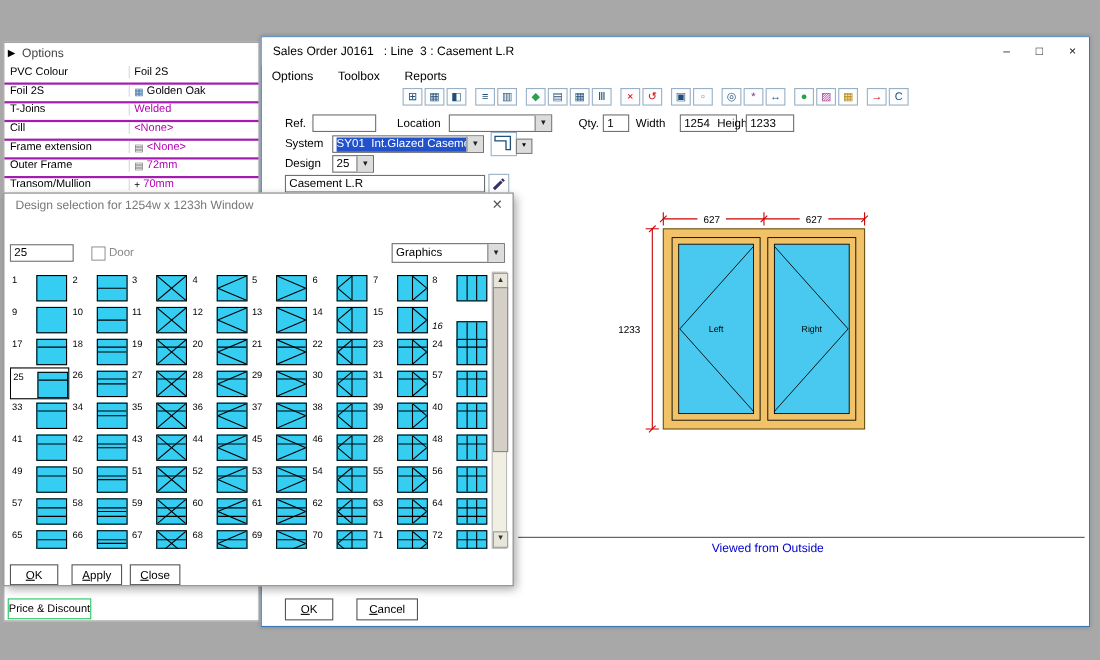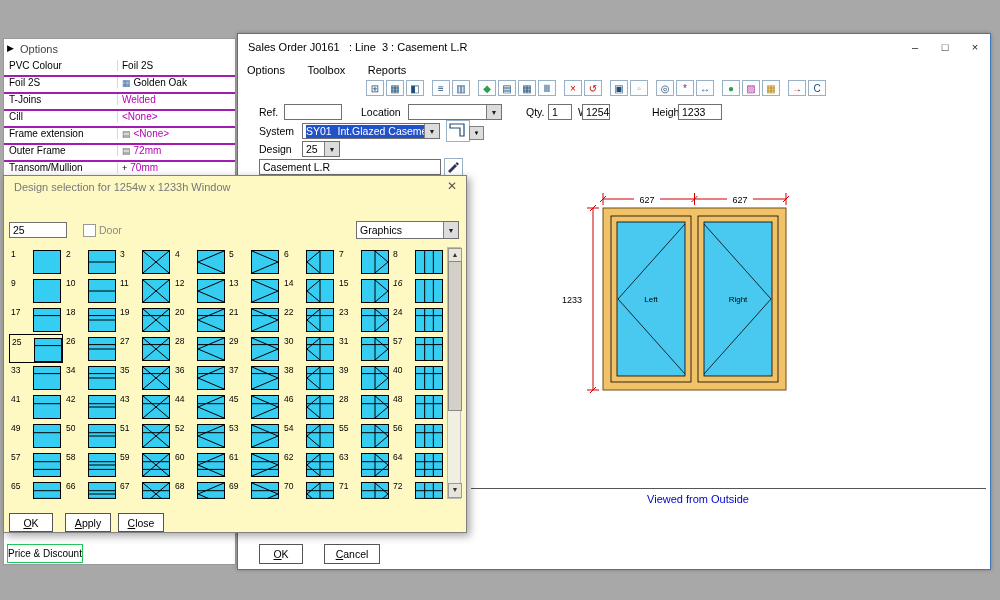--- a/index.html
+++ b/index.html
@@ -2,21 +2,21 @@
 <html><head>
 <meta charset="utf-8">
 <style>
   html,body{margin:0;padding:0;}
   body{width:1000px;height:600px;position:relative;overflow:hidden;
        background:#a8a8a8;font-family:"Liberation Sans",sans-serif;color:#000;}
   .abs{position:absolute;}
   .win{position:absolute;background:#fff;box-sizing:border-box;}
   #options-panel{left:3px;top:38px;width:233px;height:527px;border:1px solid #9a9a9a;z-index:2;}
   #main-window{left:237px;top:33px;width:754px;height:537px;border:1px solid #3c77b8;z-index:3;box-shadow:0 0 4px rgba(0,0,0,.25);}
-  #design-dialog{left:3px;top:175px;width:464px;height:358px;border:1px solid #808080;z-index:10;background:#fef9c3;box-shadow:3px 3px 8px rgba(0,0,0,.35);}
+  #design-dialog{left:3px;top:175px;width:464px;height:358px;border:1px solid #808080;z-index:10;background:#ffffff;box-shadow:3px 3px 8px rgba(0,0,0,.35);}
   .titlebar{position:absolute;left:0;top:0;right:0;height:26px;background:#fff;}
   .title-text{position:absolute;left:10px;top:0;line-height:26px;font-size:11px;white-space:pre;}
   .win-controls{position:absolute;right:0;top:0;height:26px;display:flex;}
   .win-btn{width:30px;height:26px;display:flex;align-items:center;justify-content:center;font-size:11px;color:#222;}
   .menubar{position:absolute;left:0;top:26px;right:0;height:18px;}
   .menu-item{display:inline-block;padding:0 9px;font-size:11px;line-height:18px;}
   .toolbar{position:absolute;left:128px;top:44px;height:20px;display:flex;align-items:center;}
   .ticon{width:18px;height:16px;border:1px solid #9ab0c4;background:#fcfdfe;display:flex;align-items:center;
          justify-content:center;font-size:10px;margin-left:2px;box-sizing:border-box;}
   .lbl{position:absolute;font-size:10.5px;}
@@ -195,21 +195,21 @@
   <span class="lbl" style="left:21px;top:72px">Ref.</span>
   <div class="tb" style="left:46px;top:70px;width:58px"></div>
   <span class="lbl" style="left:123px;top:72px">Location</span>
   <div class="combo" style="left:170px;top:70px;width:94px">
     <span class="val"></span>
     <span class="arr">▼</span>
   </div>
   <span class="lbl" style="left:288px;top:72px">Qty.</span>
   <div class="tb" style="left:310px;top:70px;width:24px">1</div>
   <span class="lbl" style="left:340px;top:72px">Width</span>
-  <div class="tb" style="left:344px;top:70px;width:28px">1254</div>
+  <div class="tb" style="left:380px;top:70px;width:52px">1254</div>
   <span class="lbl" style="left:414px;top:72px">Height</span>
   <div class="tb" style="left:440px;top:70px;width:44px">1233</div>
 
   <span class="lbl" style="left:21px;top:91px">System</span>
   <div class="combo sel" style="left:64px;top:89px;width:138px">
     <span class="val">SY01  Int.Glazed Casement</span>
     <span class="arr">▼</span>
   </div>
   <div class="abs" style="left:208px;top:86px;width:22px;height:20px;border:1px solid #9ab0c4;background:#fff">
     <svg width="20" height="18" viewBox="0 0 20 18">
@@ -417,21 +417,21 @@
       <div class="dcell" style="left: 328px; top: 29px;">
         <span class="dnum">15</span>
         <div class="dicon" style="background: rgb(53, 205, 242);"><svg width="26" height="22" viewBox="0 0 26 22">
             <g stroke="#000" stroke-width="1">
               <line x1="13" y1="0" x2="13" y2="22"></line>
               <line x1="13" y1="0" x2="26" y2="11"></line>
               <line x1="26" y1="11" x2="13" y2="22"></line>
             </g>
           </svg></div>
       </div>
-      <div class="dcell" style="left: 382px; top: 29px; font-style: italic;">
+      <div class="dcell" style="left: 382px; top: 42px; font-style: italic;">
         <span class="dnum">16</span>
         <div class="dicon" style="background: rgb(53, 205, 242);"><svg width="26" height="22" viewBox="0 0 26 22">
             <g stroke="#000" stroke-width="1">
               <line x1="8.666666666666666" y1="0" x2="8.666666666666666" y2="22"></line>
               <line x1="17.333333333333332" y1="0" x2="17.333333333333332" y2="22"></line>
             </g>
           </svg></div>
       </div>
       <div class="dcell" style="left: 0px; top: 58px;">
         <span class="dnum">17</span>

